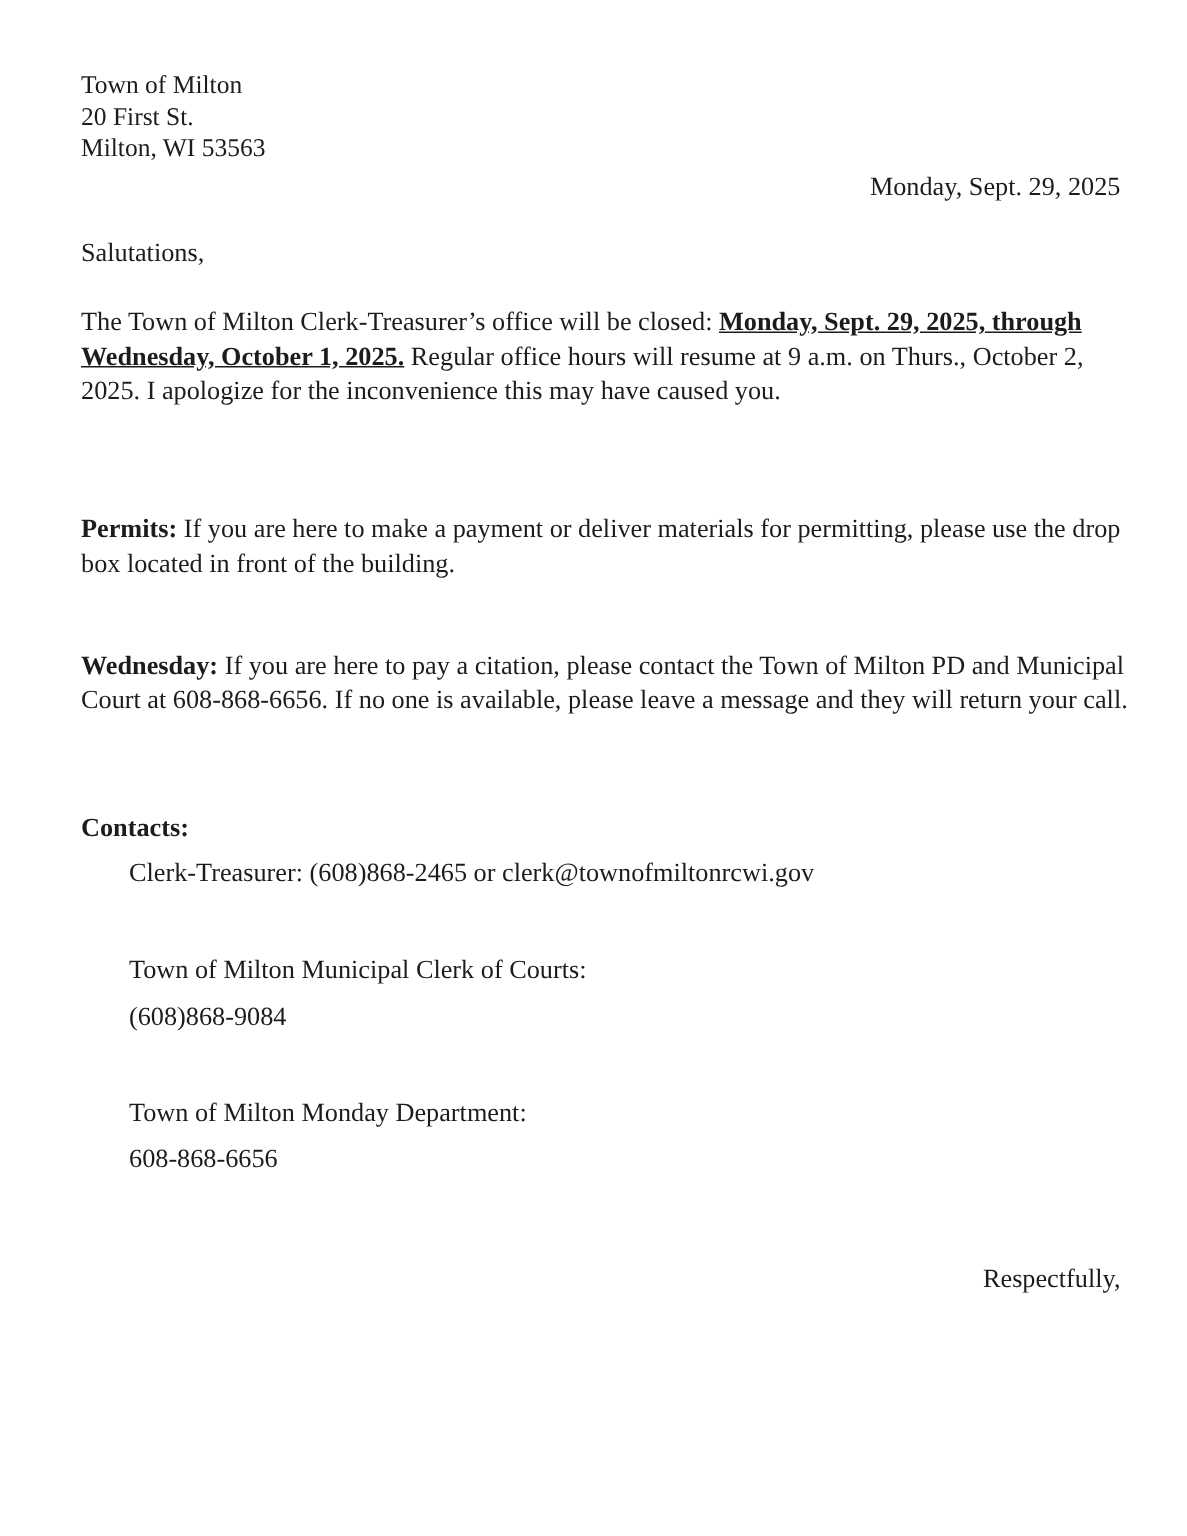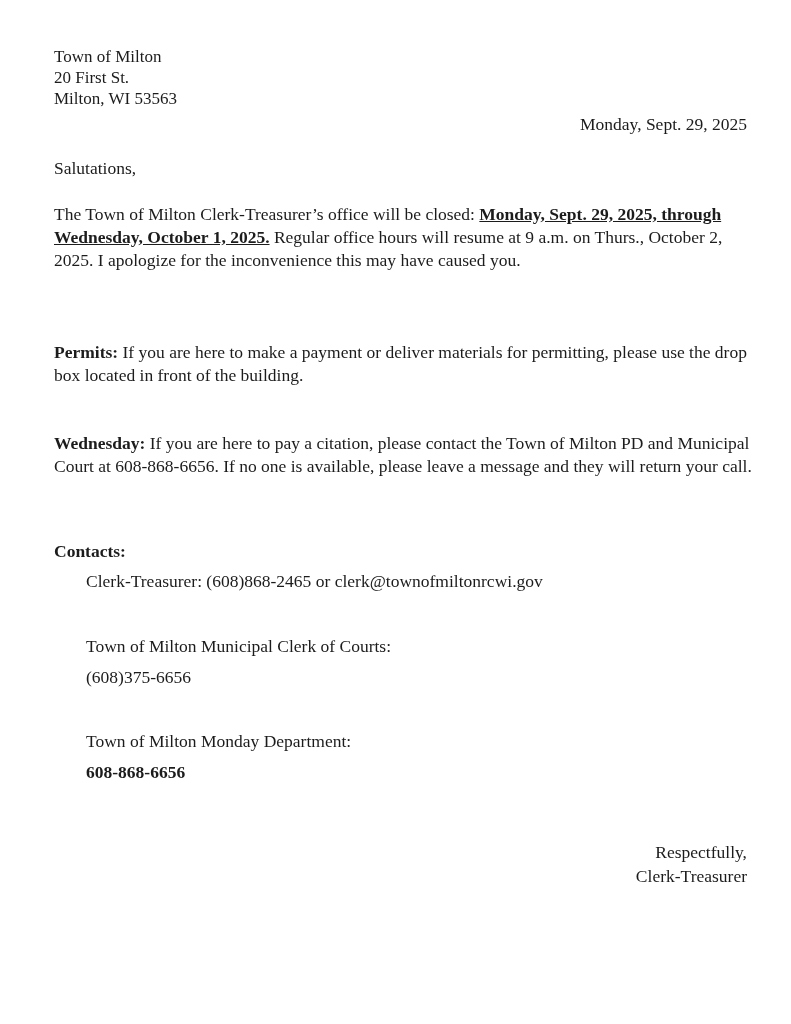--- a/index.html
+++ b/index.html
@@ -13,21 +13,21 @@
     .date { right: 44px; top: 113px; }
     .salut { left: 54px; top: 157px; }
     .para { left: 54px; width: 700px; }
     .p1 { top: 203px; }
     .p2 { top: 341px; }
     .p3 { top: 432px; }
     .bu { font-weight: bold; text-decoration: underline; }
     .b { font-weight: bold; }
     .contacts-h { left: 54px; top: 540px; }
     .line { left: 54px; margin-left: 32px; }
-    .sig { right: 44px; top: 840px; text-align: right; line-height: 24px; }
+    .sig { right: 44px; top: 840px; text-align: center; line-height: 24px; }
     .line1 { display: block; }
   </style>
 </head>
 <body>
 
 <div class="abs addr">
   <div>Town of Milton</div>
   <div>20 First St.</div>
   <div>Milton, WI 53563</div>
 </div>
@@ -44,20 +44,19 @@
   <span class="b">Permits:</span><span> If you are here to make a payment or deliver materials for permitting, please use the drop box located in front of the building.</span>
 </div>
 
 <div class="abs para p3">
   <span class="b">Wednesday:</span><span> If you are here to pay a citation, please contact the Town of Milton PD and Municipal Court at 608-868-6656. If no one is available, please leave a message and they will return your call.</span>
 </div>
 
 <div class="abs contacts-h b">Contacts:</div>
 <div class="abs line" style="top:570px;">Clerk-Treasurer: (608)868-2465 or clerk@townofmiltonrcwi.gov</div>
 <div class="abs line" style="top:635px;">Town of Milton Municipal Clerk of Courts:</div>
-<div class="abs line" style="top:666px;">(608)375-6656</div>
+<div class="abs line" style="top:666px;">(608)868-9084</div>
 <div class="abs line" style="top:730px;">Town of Milton Monday Department:</div>
-<div class="abs line" style="top:761px;font-weight:bold;">608-868-6656</div>
+<div class="abs line" style="top:761px;">608-868-6656</div>
 
 <div class="abs sig">
   <span class="line1">Respectfully,</span>
-  <span class="line1">Clerk-Treasurer</span>
 </div>
 
 </body></html>

